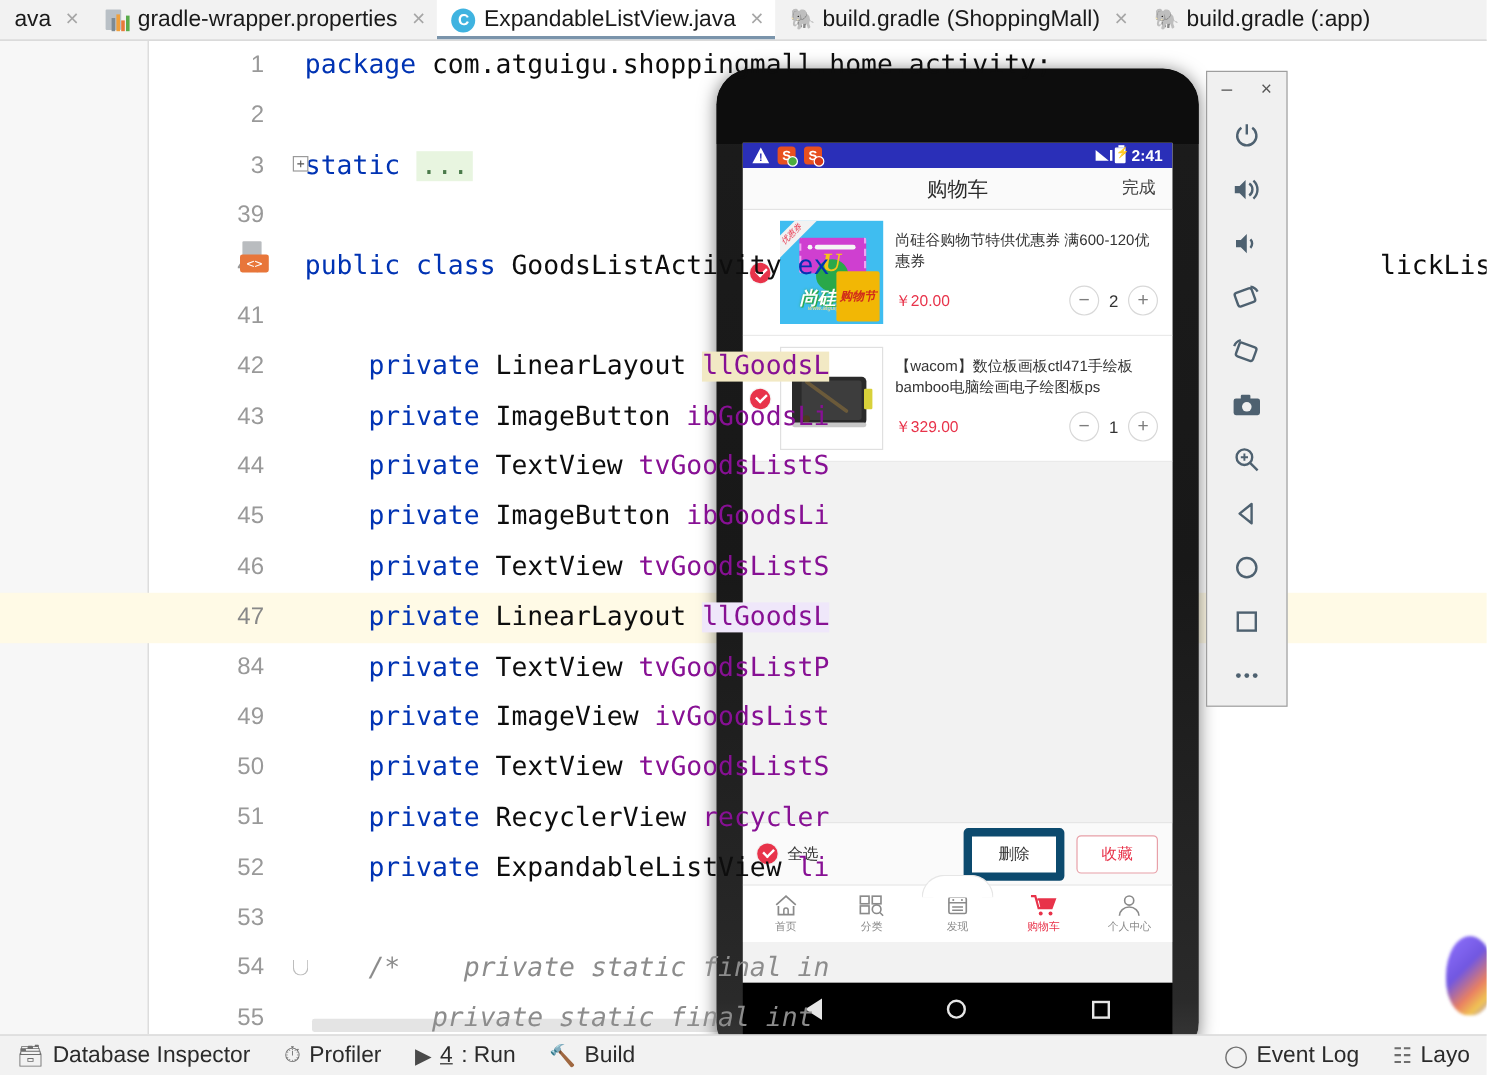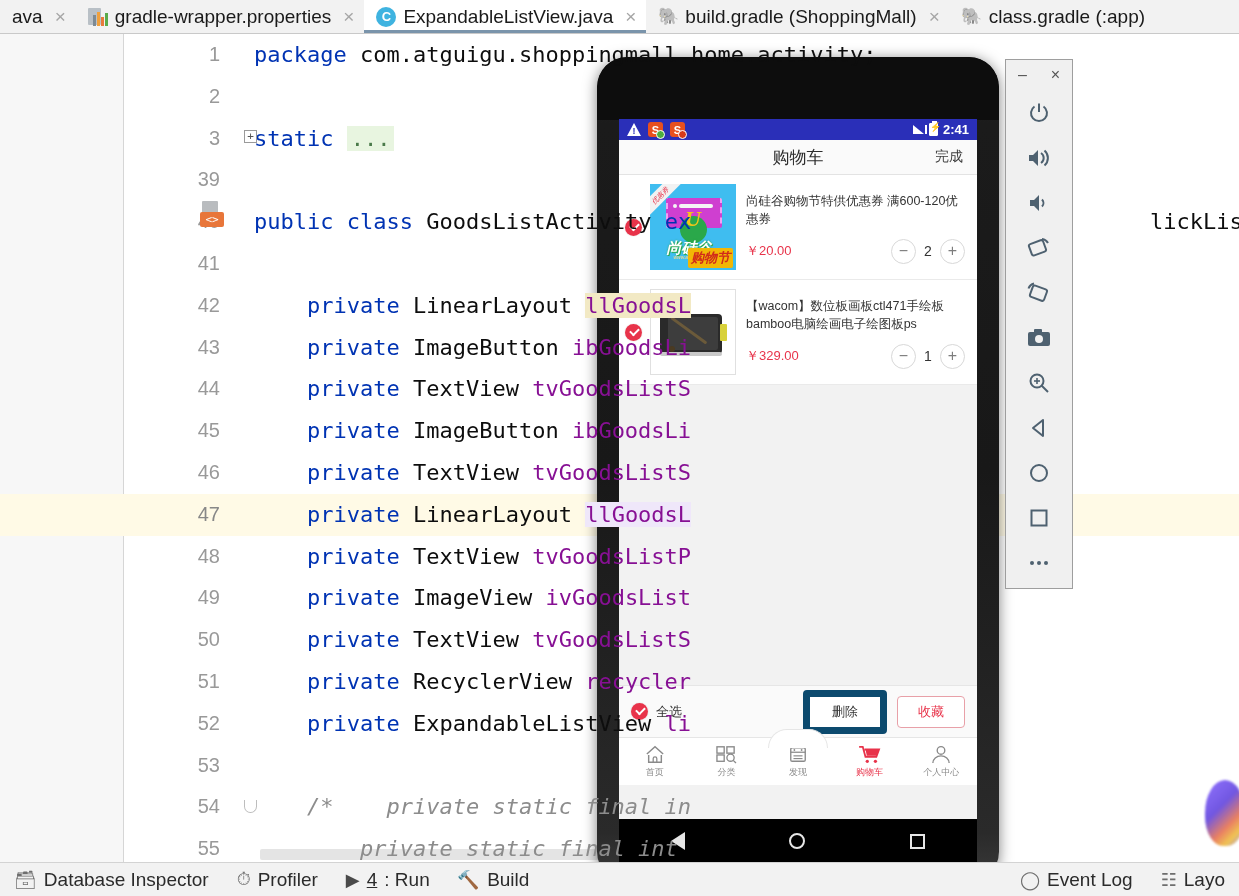--- a/index.html
+++ b/index.html
@@ -192,21 +192,21 @@
   .p1 .card .bar{position:absolute;left:11px;top:6px;width:34px;height:4px;background:#f5f5f5;border-radius:2px;}
   .p1 .card .dot{position:absolute;left:5px;top:6px;width:4px;height:4px;border-radius:50%;background:#f5f5f5;}
   .p1 .circ{
     position:absolute; left:30px; top:32px; width:27px;height:27px;border-radius:50%;
     background:#2aa84a;
   }
   .p1 .u{ position:absolute; left:35px; top:22px; font-size:22px; color:#f5c518; font-weight:bold; font-family:"Liberation Serif",serif;}
   .p1 .brand{ position:absolute; left:4px; top:55px; width:70px; text-align:center; font-size:15px; color:#ffffff; font-weight:bold;
               text-shadow:0 0 2px #2aa84a, 1px 1px 0 #2aa84a;}
   .p1 .url{ position:absolute; left:8px; top:70px; width:70px; text-align:center; font-size:5px; color:#ffe08a;}
-  .p1 .fest{ position:absolute; right:3px; bottom:2px; background:#f2b705; color:#d12b1a; font-size:13px; padding:1px 3px; border-radius:2px; font-weight:bold;}
+  .p1 .fest{ position:absolute; right:3px; bottom:2px; background:#f2b705; color:#d12b1a; font-size:10px; padding:14px 3px; border-radius:2px; font-weight:bold;}
 
   
   .p2{ background:#ffffff; }
   .p2 .tab{ position:absolute; left:9px; top:24px; width:62px; height:40px; background:#2a2a2a; border-radius:4px;}
   .p2 .tabin{ position:absolute; left:17px; top:27px; width:50px; height:33px; background:#3d3d3d; border-radius:2px;}
   .p2 .yel{ position:absolute; left:69px; top:34px; width:7px; height:17px; background:#d8d13a; border-radius:1px;}
   .p2 .pen{ position:absolute; left:20px; top:26px; width:44px; height:3px; background:#6b5a3a;
             transform:rotate(36deg); transform-origin:left center; border-radius:2px;}
   .p2 .pentip{ position:absolute; left:18px; top:56px; width:6px;height:6px; background:#4a3a22; border-radius:50%;}
   .p2 .shadow{ position:absolute; left:9px; top:62px; width:62px;height:4px;background:#c8c8c8;border-radius:2px;}
@@ -311,21 +311,21 @@
     <span>ExpandableListView.java</span>
     <span class="tclose">×</span>
   </div>
   <div class="tab">
     <span class="tab-ico ico-gradle">🐘</span>
     <span>build.gradle (ShoppingMall)</span>
     <span class="tclose">×</span>
   </div>
   <div class="tab">
     <span class="tab-ico ico-gradle">🐘</span>
-    <span>class.gradle (:app)</span>
+    <span>build.gradle (:app)</span>
   </div>
 </div>
 
 <div class="warnbox">
   <span class="warn-tri"></span>
   <span>15</span>
 </div>
 
 <div class="editor">
   <div class="gutter"></div>
@@ -391,21 +391,21 @@
       <span class="code">    <span class="kw">private</span><span> TextView </span><span class="fld">tvGoodsListS</span></span>
     </div>
 
     <div class="line hl">
       <i class="lnbg"></i>
       <span class="ln">47</span>
       <span class="code">    <span class="kw">private</span><span> LinearLayout </span><span class="fld hl-ident2">llGoodsL</span></span>
     </div>
 
     <div class="line">
-      <span class="ln">48</span>
+      <span class="ln">84</span>
       <span class="code">    <span class="kw">private</span><span> TextView </span><span class="fld">tvGoodsListP</span></span>
     </div>
 
     <div class="line">
       <span class="ln">49</span>
       <span class="code">    <span class="kw">private</span><span> ImageView </span><span class="fld">ivGoodsList</span></span>
     </div>
 
     <div class="line">
       <span class="ln">50</span>

